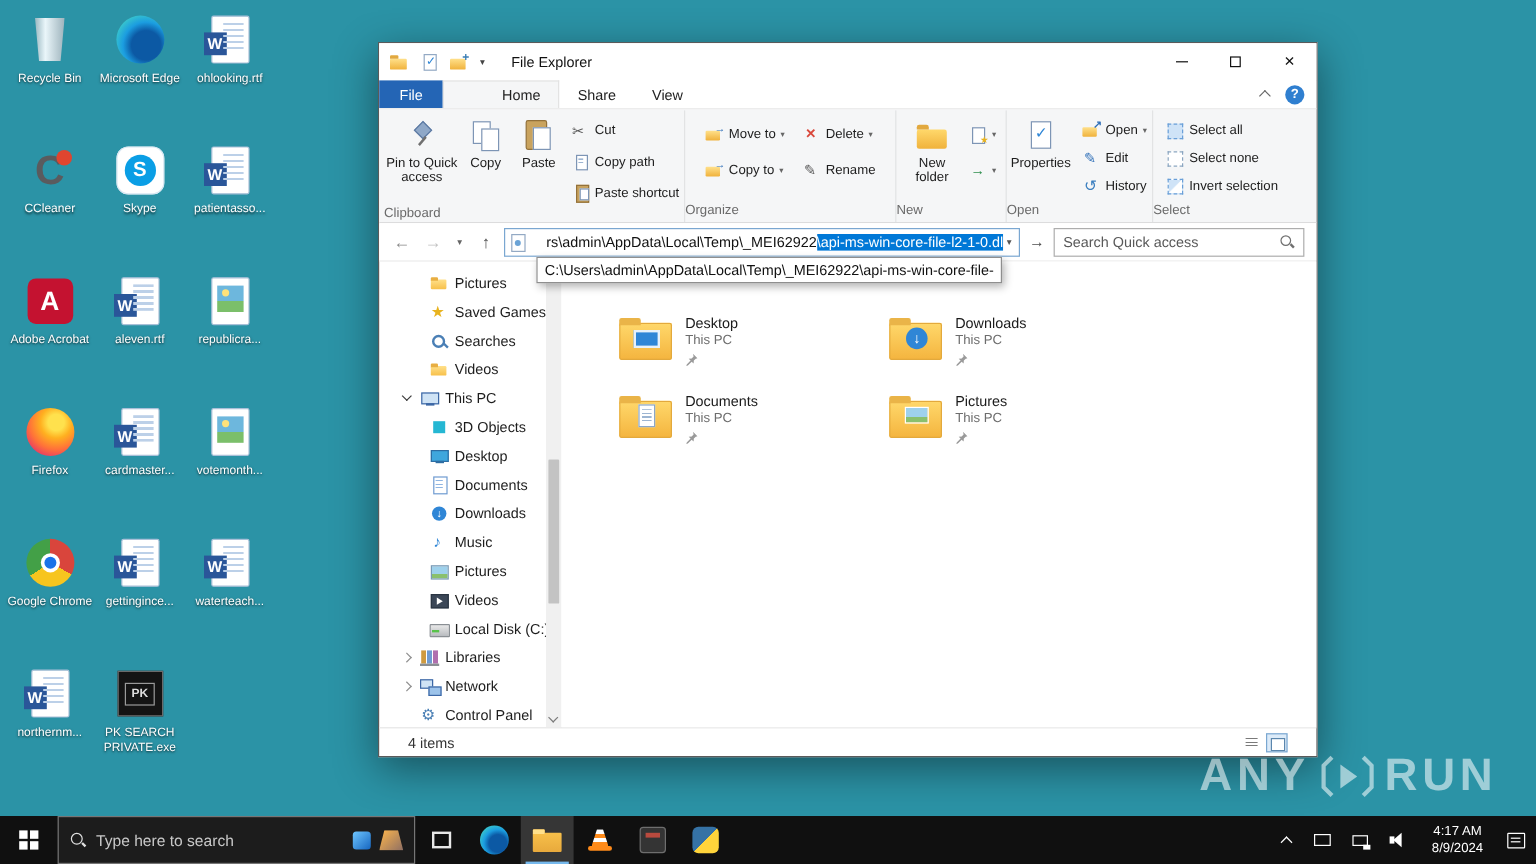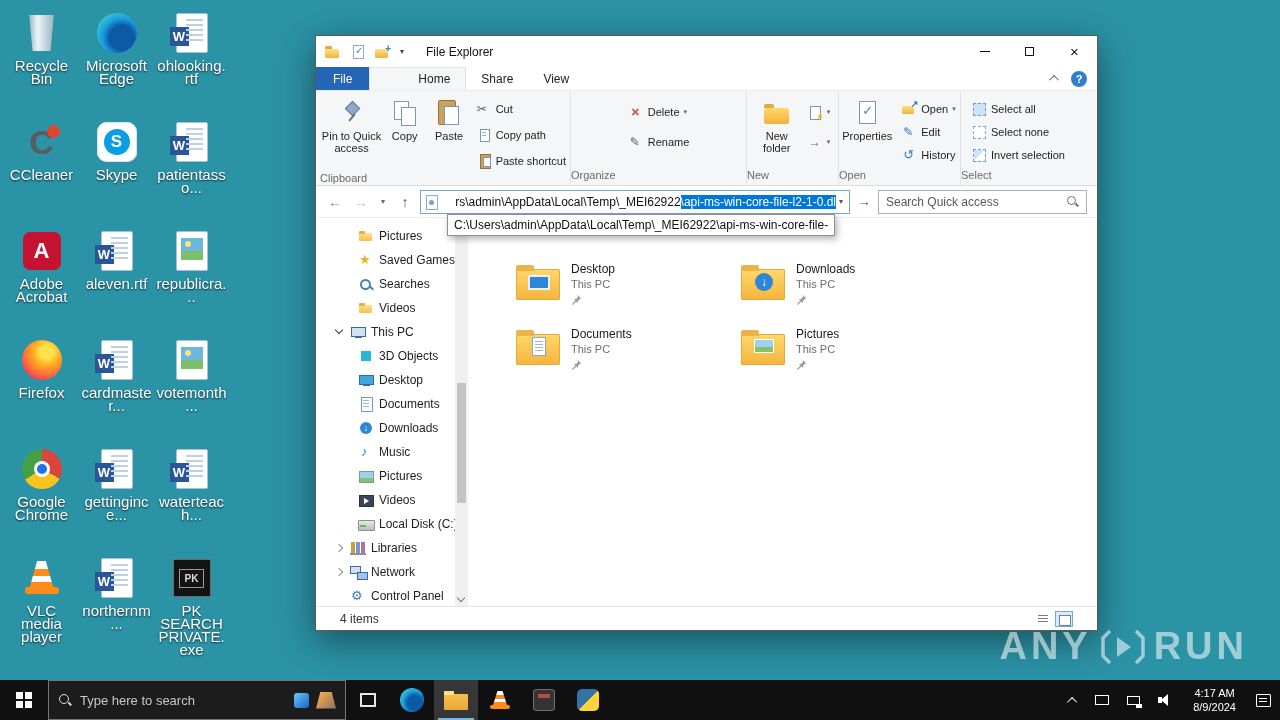--- a/index.html
+++ b/index.html
@@ -3,21 +3,21 @@
 <meta charset="utf-8">
 <style>
   *{margin:0;padding:0;box-sizing:border-box;}
   html,body{width:1280px;height:720px;overflow:hidden;font-family:"Liberation Sans",sans-serif;}
   body{background:#2b93a6;position:relative;}
 
   
   .desktop-grid{position:absolute;left:4px;top:4px;display:grid;grid-template-columns:repeat(3,75px);grid-auto-rows:109px;}
   .dicon{display:flex;flex-direction:column;align-items:center;padding-top:8px;cursor:default;}
   .dic{width:42px;height:42px;display:flex;align-items:center;justify-content:center;position:relative;}
-  .dlab{margin-top:5px;font-size:15px;color:#fff;text-align:center;line-height:13px;max-width:72px;text-shadow:0 1px 2px rgba(0,0,0,.75);word-wrap:break-word;}
+  .dlab{margin-top:5px;font-size:10px;color:#fff;text-align:center;line-height:13px;max-width:72px;text-shadow:0 1px 2px rgba(0,0,0,.75);word-wrap:break-word;}
 
   .i-recycle{width:28px;height:36px;background:linear-gradient(90deg,#8fb0ba,#eaf6fa 35%,#93aab4);clip-path:polygon(6% 0,94% 0,82% 100%,18% 100%);}
   .i-edge{width:40px;height:40px;border-radius:50%;background:radial-gradient(circle at 62% 62%,#0c59a4 0 35%,#1b9de0 55%,#35c1cf 75%,#7ce0c3 95%);}
   .i-word{width:32px;height:40px;background:#fff;border:1px solid #a9c0d8;border-radius:2px;position:relative;}
   .i-word::before{content:"W";position:absolute;left:-7px;bottom:6px;width:19px;height:19px;background:#2a5699;color:#fff;font-weight:bold;font-size:13px;line-height:19px;text-align:center;}
   .i-word::after{content:"";position:absolute;right:4px;top:5px;width:17px;height:22px;background:repeating-linear-gradient(180deg,#bcd0e8 0 2px,transparent 2px 5px);}
   .i-img{width:32px;height:40px;background:#fff;border:1px solid #a9c0d8;border-radius:2px;position:relative;}
   .i-img::before{content:"";position:absolute;left:4px;top:6px;right:4px;height:22px;background:linear-gradient(180deg,#6db7dd 0 60%,#7bbf6a 60%);}
   .i-img::after{content:"";position:absolute;left:8px;top:9px;width:6px;height:6px;border-radius:50%;background:#ffe27a;}
   .i-ccleaner{width:40px;height:40px;position:relative;}
@@ -326,26 +326,20 @@
       <div class="dlab">gettingince...</div>
     </div>
   <div class="dicon">
       <div class="dic">
         <span class="i-word"></span>
       </div>
       <div class="dlab">waterteach...</div>
     </div>
   <div class="dicon">
       <div class="dic">
-        <span class="i-vlc"></span>
-      </div>
-      <div class="dlab">VLC media player</div>
-    </div>
-  <div class="dicon">
-      <div class="dic">
         <span class="i-word"></span>
       </div>
       <div class="dlab">northernm...</div>
     </div>
   <div class="dicon">
       <div class="dic">
         <span class="i-pk"></span>
       </div>
       <div class="dlab">PK SEARCH PRIVATE.exe</div>
     </div>
@@ -413,20 +407,32 @@
               <span class="ris ris-clip"></span>
               <span>Paste shortcut</span>
             </div>
         </div>
       </div>
       <div class="rg-label">Clipboard</div>
     </div>
 
     <div class="rgroup" style="width:176px">
       <div class="rg-body" style="justify-content:center;gap:6px;">
+        <div class="rcol" style="padding-top:8px;gap:10px;">
+          <div class="rbtn-sm">
+              <span class="ris ris-fold"></span>
+              <span>Move to</span>
+              <span class="rcaret">▾</span>
+            </div>
+          <div class="rbtn-sm">
+              <span class="ris ris-fold"></span>
+              <span>Copy to</span>
+              <span class="rcaret">▾</span>
+            </div>
+        </div>
         <div class="rcol" style="padding-top:8px;gap:10px;">
           <div class="rbtn-sm">
               <span class="ris ris-delete"></span>
               <span>Delete</span>
               <span class="rcaret">▾</span>
             </div>
           <div class="rbtn-sm">
               <span class="ris ris-rename"></span>
               <span>Rename</span>
             </div>

